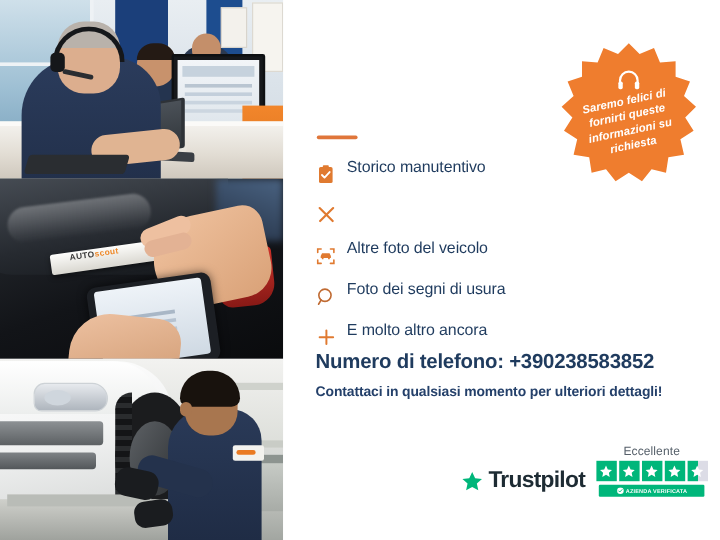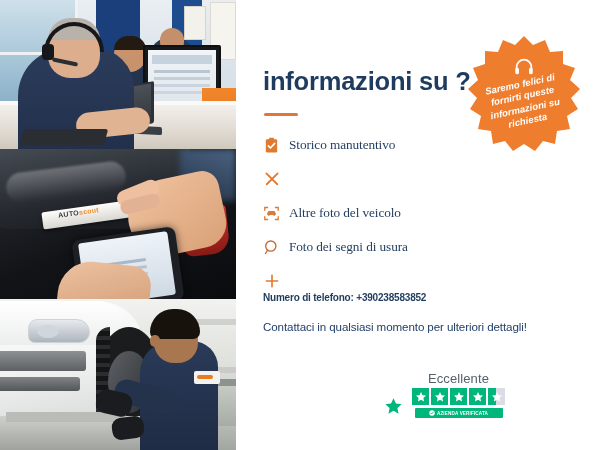--- a/index.html
+++ b/index.html
@@ -182,37 +182,37 @@
   .badge { position:absolute; left:229px; top:34px; width:118px; height:118px; }
   .badge svg { position:absolute; inset:0; }
   .badge-head { position:absolute; left:48px; top:22px; width:22px; height:22px; }
   .badge-head svg { width:22px; height:22px; }
   .badge-text { position:absolute; left:8px; top:44px; width:102px;
     text-align:center; color:#ffffff; font-size:9.4px; line-height:12.4px;
     font-weight:bold; font-style:italic; transform:rotate(-12deg); letter-spacing:.1px; }
 
   
   .list { position:absolute; left:27px; top:131px; width:280px; }
-  .item { display:flex; align-items:center; height:28px; margin-bottom:6px;font-family:Liberation Serif, serif; }
+  .item { display:flex; height:28px; margin-bottom:6px; }
   .item-icon { width:26px; flex:0 0 26px; display:flex; align-items:center; justify-content:flex-start;
     color:#e07a30; }
   .item-icon svg { display:block; }
   .item-label { font-size:13.3px; color:#1f3b5e; letter-spacing:-.1px; }
 
   
-  .phone { position:absolute; left:27px; top:292px; font-size:10px; font-weight:bold; color:#1f3b5e; letter-spacing:-.2px;}
-  .sub1 { position:absolute; left:27px; top:320px; font-size:11.6px; color:#24406a; letter-spacing:-.1px;}
+  .phone { position:absolute; left:27px; top:292px; font-size:17px; font-weight:bold; color:#1f3b5e; letter-spacing:-.2px;}
+  .sub1 { position:absolute; left:27px; top:320px; font-size:11.6px; color:#24406a; letter-spacing:-.1px;font-weight:bold;}
   .sub2 { position:absolute; left:27px; top:338px; font-size:11.6px; color:#24406a; letter-spacing:-.1px;}
 
   
   .tp { position:absolute; left:148px; top:371px; display:flex; align-items:flex-end; gap:9px; }
   .tp-logo { display:flex; align-items:center; gap:4px; padding-bottom:2px; }
   .tp-logo-text { font-size:19px; font-weight:bold; color:#1d2b33; letter-spacing:-.6px; }
   .tp-right { display:flex; flex-direction:column; align-items:center; }
-  .tp-excellent { font-size:13px; color:#56606a; margin-bottom:2px; letter-spacing:.1px;text-align:right;}
+  .tp-excellent { font-size:10px; color:#56606a; margin-bottom:2px; letter-spacing:.1px;text-align:right;}
   .tp-stars { display:flex; gap:2px; }
   .tp-star { width:17px; height:17px; background:#00b67a; display:flex; align-items:center; justify-content:center;}
   .tp-star.half { background:linear-gradient(90deg,#00b67a 50%,#dcdce6 50%); }
   .tp-verified { margin-top:3px; width:88px; height:10px; background:#00b67a;
     display:flex; align-items:center; justify-content:center; gap:2px; border-radius:1px;}
   .tp-verified-text { font-size:4.6px; color:#ffffff; font-weight:bold; letter-spacing:.15px; }
   .tp-check { width:6px; height:6px; }
 </style>
 </head>
 <body>
@@ -301,21 +301,20 @@
       <div class="p3-arm"></div>
       <div class="p3-glove"></div>
       <div class="p3-glove2"></div>
     </div>
   </div>
 
   <div class="panel">
 
     <div class="heading">
       <br>
-      <span>informazioni su ?</span>
     </div>
     <div class="heading-rule"></div>
 
     <div class="badge">
       <svg viewBox="0 0 118 118">
         <path fill="#ef7d2e" d="M59 2 L68 11 L80 6 L85 18 L98 17 L98 30 L110 34 L105 46 L115 55 L106 64
           L113 75 L102 82 L105 95 L92 97 L90 110 L78 107 L70 117 L59 110 L48 117 L40 107 L28 110
           L26 97 L13 95 L16 82 L5 75 L12 64 L3 55 L13 46 L8 34 L20 30 L20 17 L33 18 L38 6 L50 11 Z"></path>
       </svg>
       <div class="badge-head">
@@ -376,34 +375,36 @@
         <span class="item-label">Foto dei segni di usura</span>
       </div>
 
       <div class="item">
         <span class="item-icon">
           <svg width="18" height="18" viewBox="0 0 24 24" stroke="#e07a30" stroke-width="2.2" stroke-linecap="round">
             <path d="M12 4.5 V19.5"></path>
             <path d="M4.5 12 H19.5"></path>
           </svg>
         </span>
+        <span class="item-label">E molto altro ancora</span>
       </div>
     </div>
 
     <div class="phone">
       <span>Numero di telefono:</span>
       <span>+390238583852</span>
     </div>
     <div class="sub1">Contattaci in qualsiasi momento per ulteriori dettagli!</div>
 
     <div class="tp">
       <div class="tp-logo">
         <svg width="19" height="19" viewBox="0 0 24 24">
           <path fill="#00b67a" d="M12 1.6 l3.1 6.6 7.2.8 -5.4 4.9 1.5 7.1 -6.4-3.6 -6.4 3.6 1.5-7.1 -5.4-4.9 7.2-.8 Z"></path>
         </svg>
+        <span class="tp-logo-text">Trustpilot</span>
       </div>
       <div class="tp-right">
         <div class="tp-excellent">Eccellente</div>
         <div class="tp-stars">
           <span class="tp-star">
             <svg width="12" height="12" viewBox="0 0 24 24">
                 <path fill="#fff" d="M12 2 l3 6.4 7 .8 -5.2 4.7 1.4 6.9 -6.2-3.5 -6.2 3.5 1.4-6.9 -5.2-4.7 7-.8 Z"></path>
               </svg>
           </span>
           <span class="tp-star">

